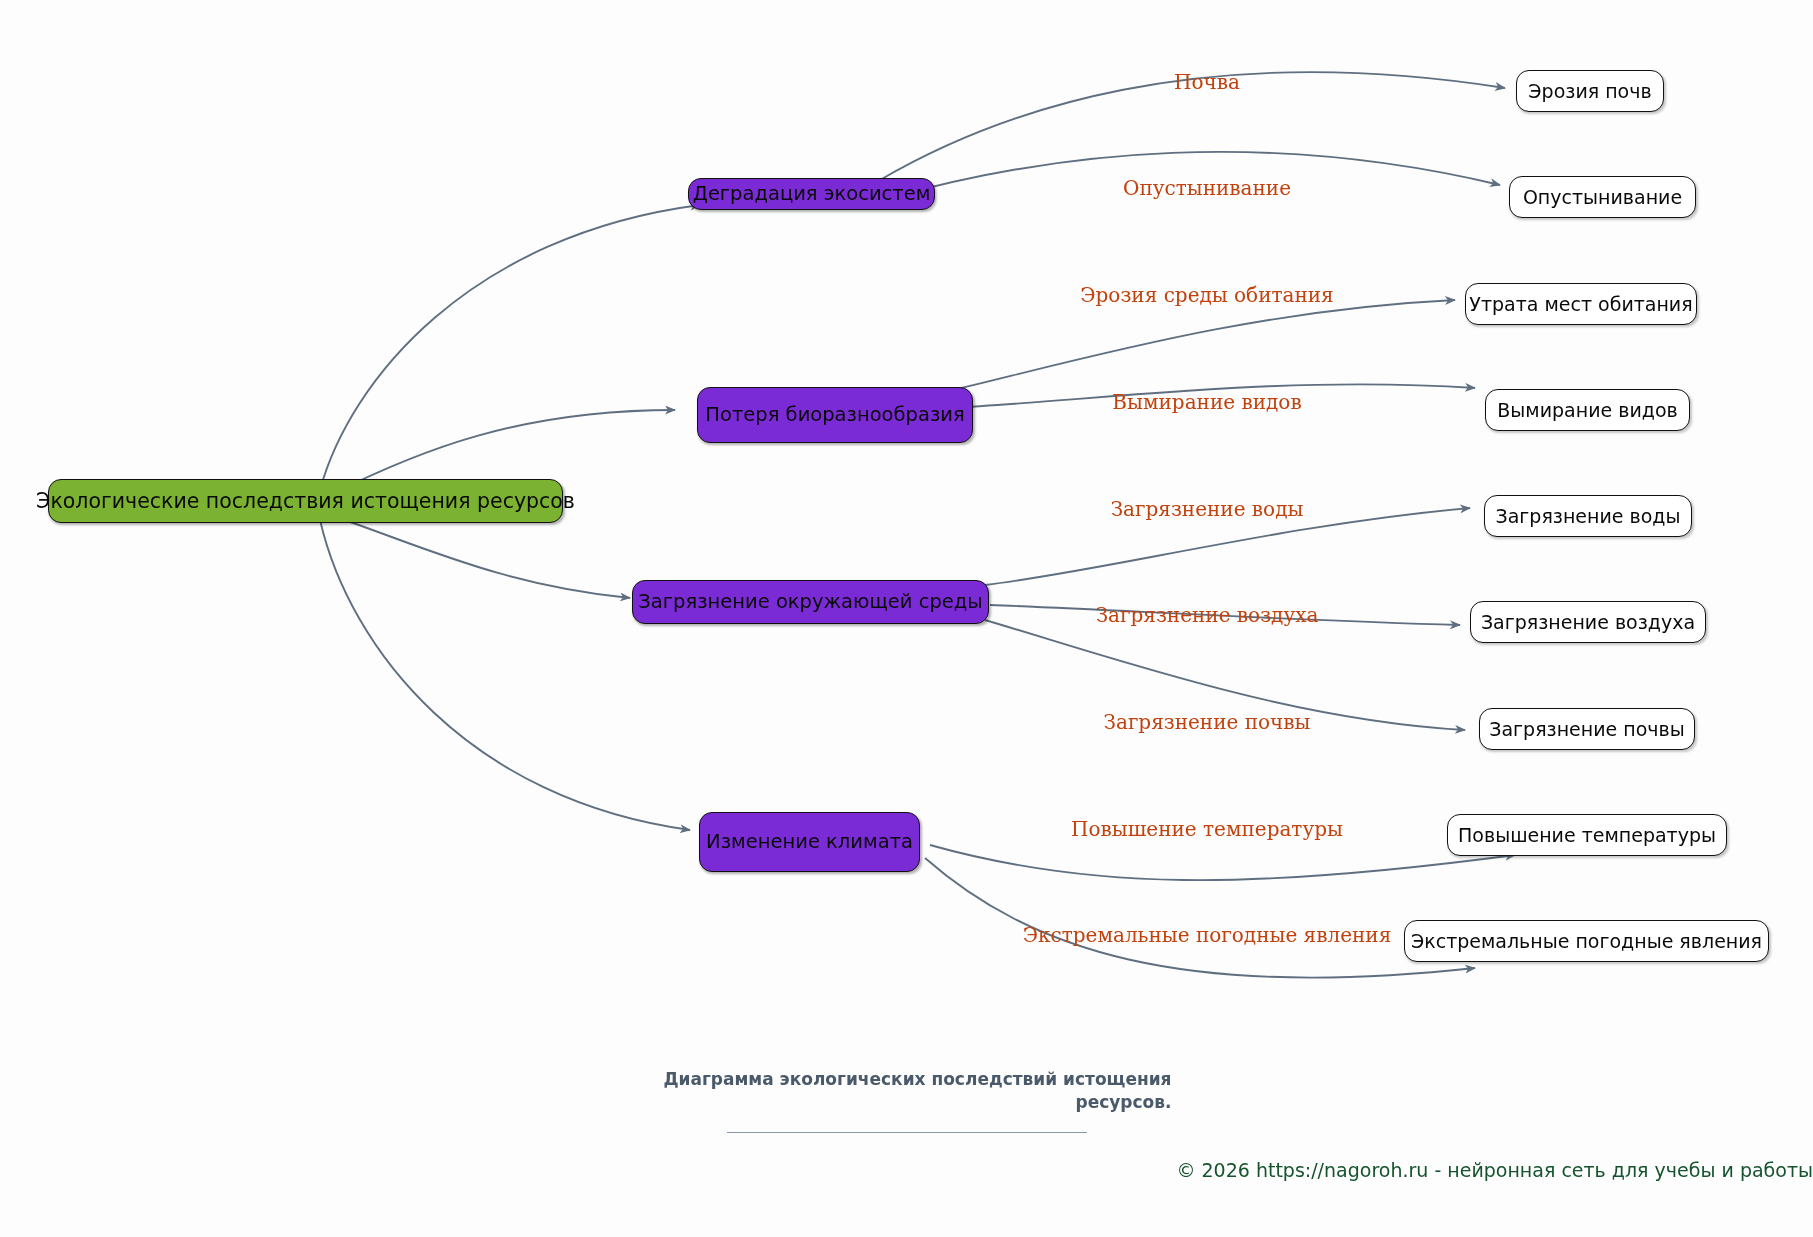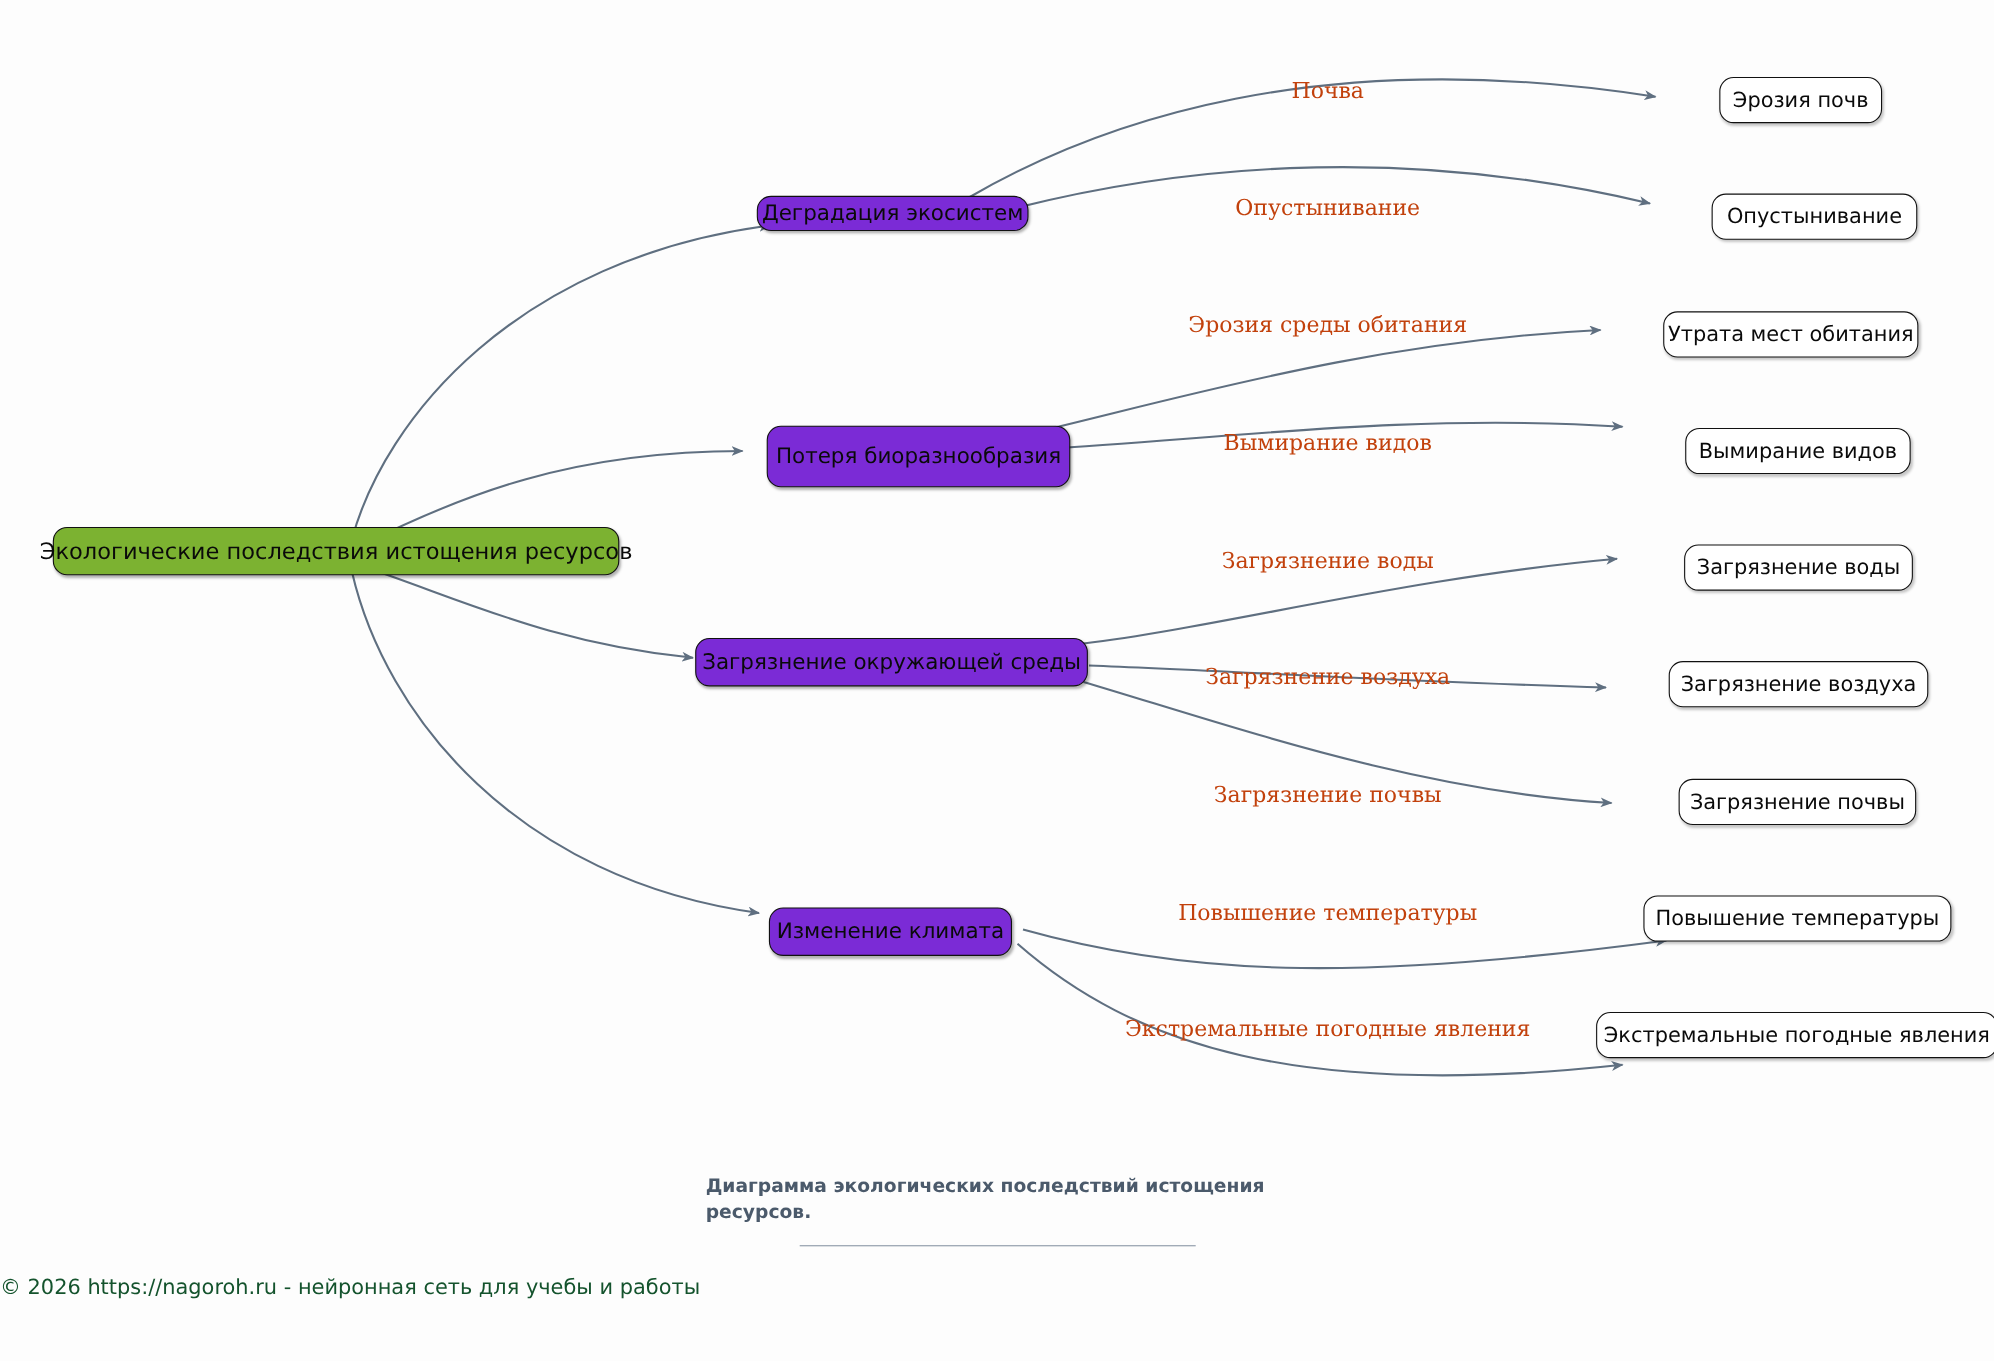--- a/index.html
+++ b/index.html
@@ -59,41 +59,40 @@
     padding: 0 16px;
   }
 
   .node.leaf {
     background: #ffffff;
     font-size: 19px;
     padding: 0 16px;
     border-width: 1.6px;
     border-color: #111111;
     box-shadow: 1.5px 2px 2.5px rgba(0,0,0,0.22);
-    margin-left: 47px;
   }
 
   
   .edge-label {
     position: absolute;
     font-family: "DejaVu Serif", "Liberation Serif", serif;
     font-size: 20px;
     color: #c2410c;
     white-space: nowrap;
     transform: translate(-50%, -50%);
     line-height: 1;
   }
 
   
   #footer {
     position: absolute;
     left: 0;
     top: 1068px;
     width: 1813px;
-    text-align: left;
+    text-align: right;
   }
   #caption {
     font-family: "DejaVu Sans", "Liberation Sans", sans-serif;
     font-size: 17px;
     font-weight: bold;
     color: #4b5a6b;
     line-height: 1.35;
     width: 530px;
     margin: 0 auto;
   }
@@ -153,21 +152,21 @@
   </div>
 
   <div class="node branch" style="left:673px; top:387px; width:276px; height:56px;margin-left:24px;">
     <span>Потеря биоразнообразия</span>
   </div>
 
   <div class="node branch" style="left:632px; top:580px; width:357px; height:44px;">
     <span>Загрязнение окружающей среды</span>
   </div>
 
-  <div class="node branch" style="left:699px; top:812px; width:221px; height:44px;margin-top:13px;">
+  <div class="node branch" style="left:699px; top:812px; width:221px; height:60px;">
     <span>Изменение климата</span>
   </div>
 
   <div class="node leaf" style="left:1516px; top:70px; width:148px; height:42px;">
     <span>Эрозия почв</span>
   </div>
 
   <div class="node leaf" style="left:1509px; top:176px; width:187px; height:42px;">
     <span>Опустынивание</span>
   </div>

